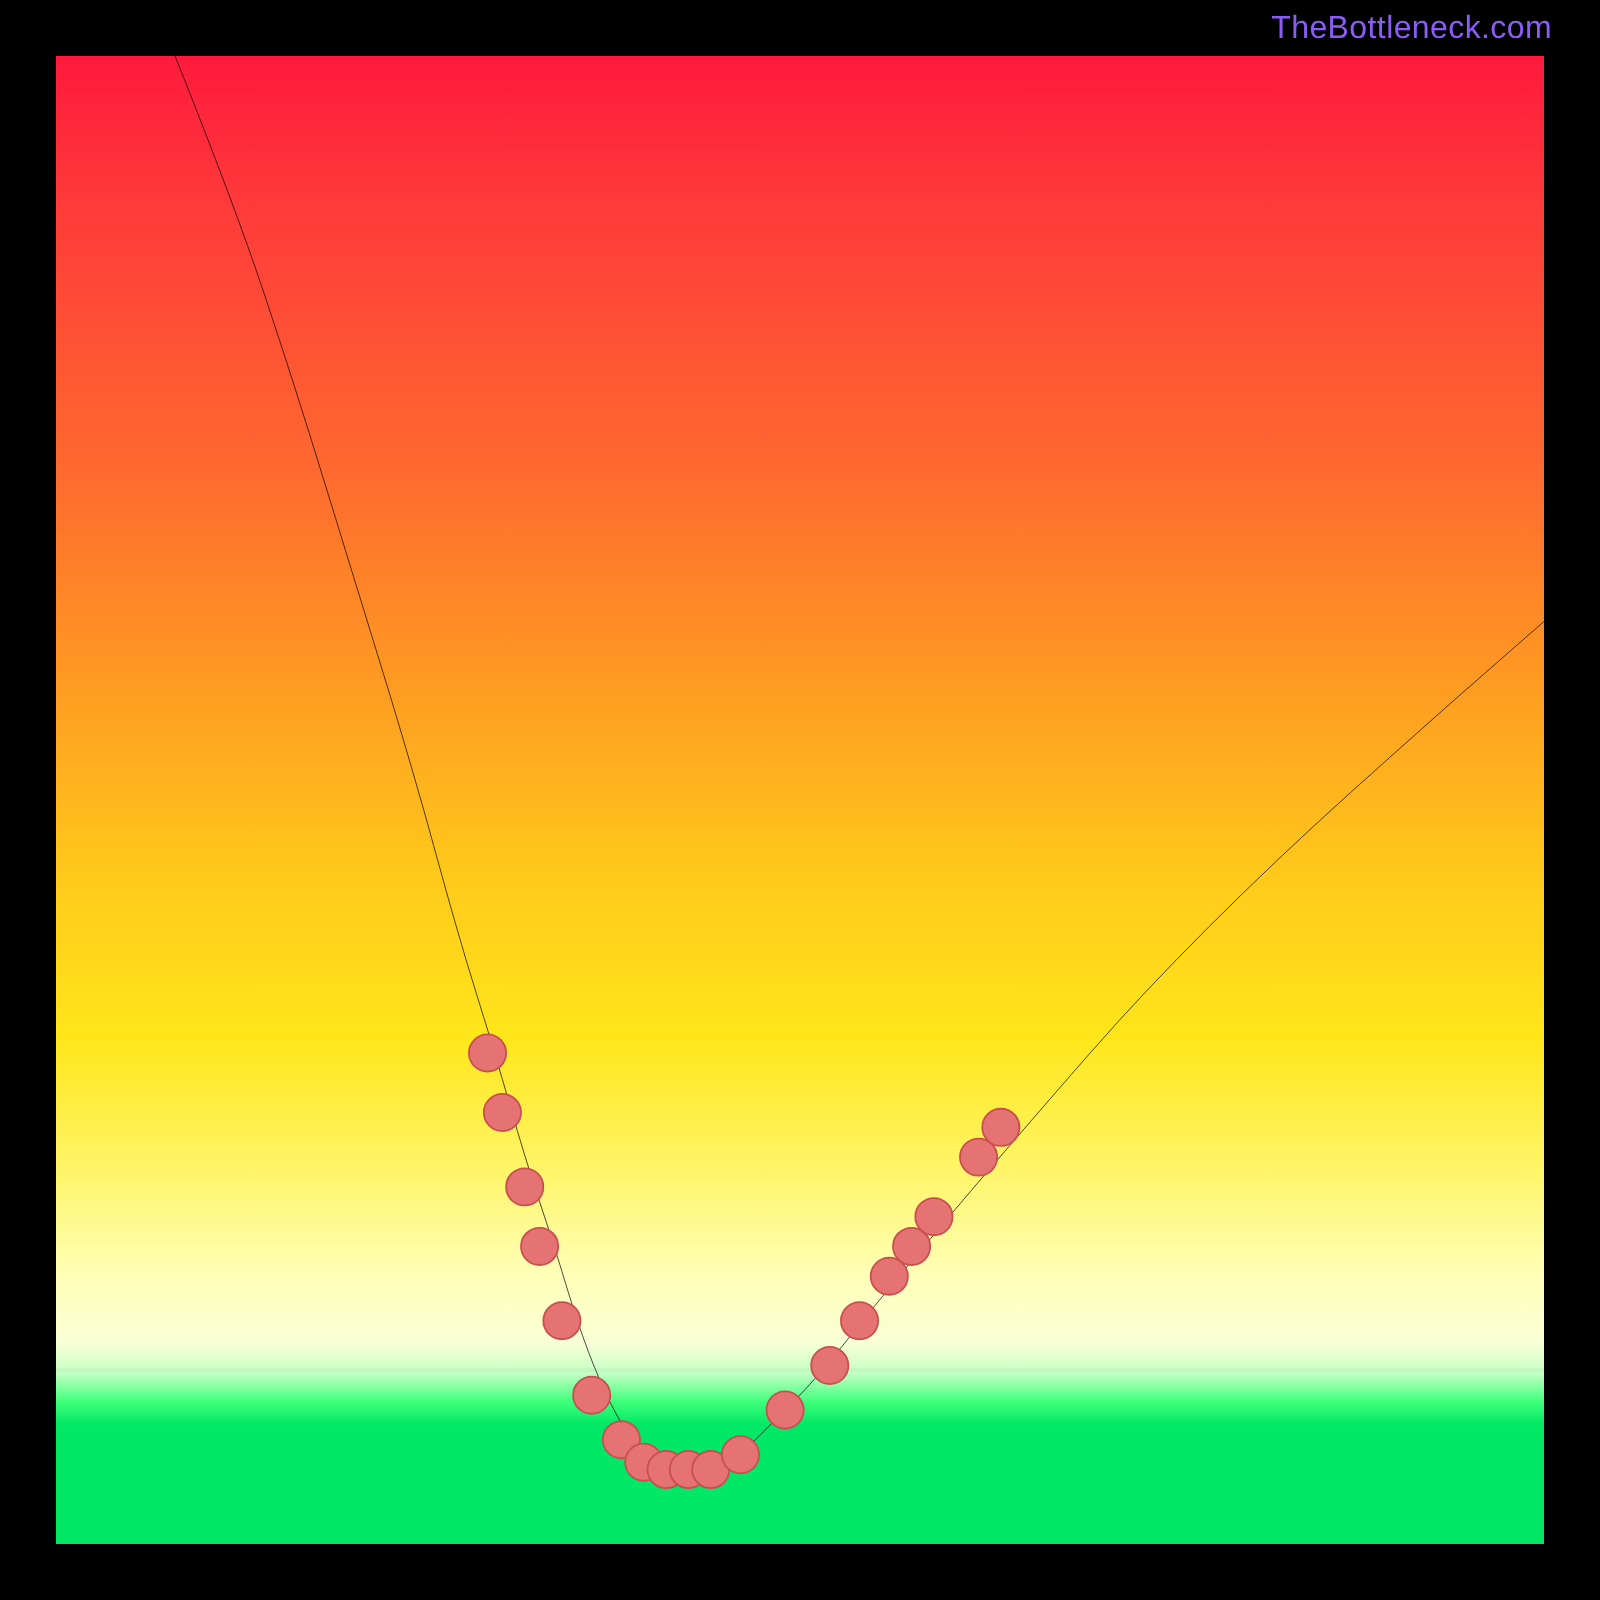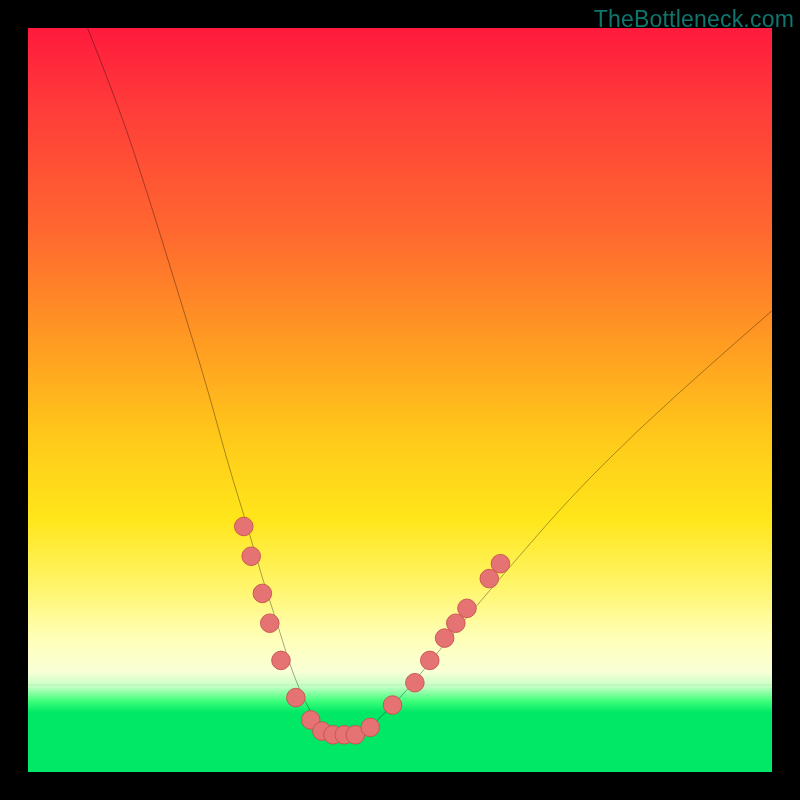--- a/index.html
+++ b/index.html
@@ -53,23 +53,23 @@
     position: absolute;
     left: 0;
     top: 0;
     width: 100%;
     height: 100%;
     overflow: visible;
   }
   .watermark {
     position: absolute;
     top: 6px;
-    right: 6px;
-    color: #0f766e;
-    font-size: 23px;
+    right: 24px;
+    color: #8b5cf6;
+    font-size: 16px;
     font-weight: 400;
     letter-spacing: 0.2px;
     user-select: none;
   }
 </style>
 </head>
 <body>
 
 <div class="frame">
   <div class="plot-area">

